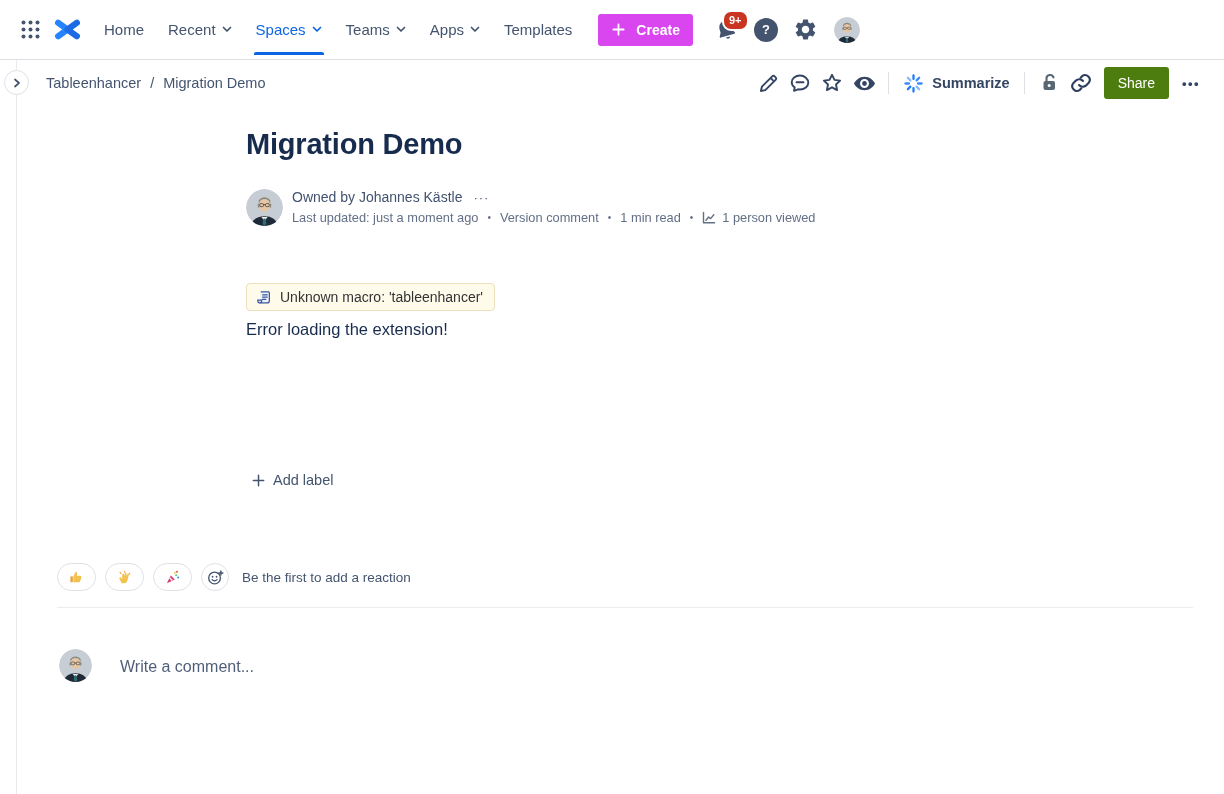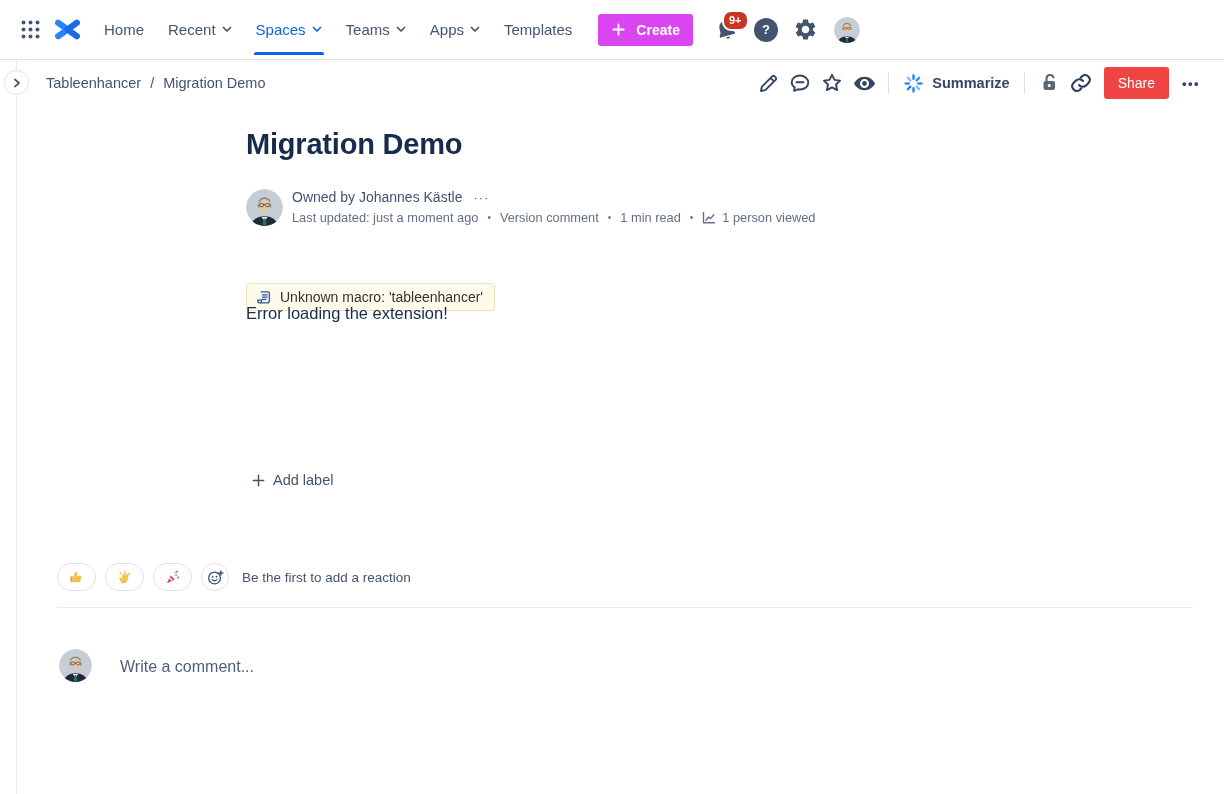--- a/index.html
+++ b/index.html
@@ -53,21 +53,21 @@
     background:#fff; border:1px solid #DFE1E6; display:flex; align-items:center;
     justify-content:center; cursor:pointer; z-index:2; padding:0; }
   .breadcrumbs { position:absolute; left:46px; top:67px; height:32px; display:flex;
     align-items:center; gap:9px; font-size:14.5px; color:#44546F; }
   .crumb { cursor:pointer; }
   .actions { position:absolute; right:16px; top:66px; height:34px; display:flex; align-items:center; }
   .action-icon { width:32px; height:32px; border-radius:3px; }
   .action-sep { width:1px; height:22px; background:#DCDFE4; margin:0 8px; }
   .summarize-btn { display:flex; align-items:center; gap:8px; padding:0 6px; height:32px;
     font-size:14.5px; font-weight:600; color:#344563; background:none; border:none; cursor:pointer; }
-  .share-btn { height:32px; background:#ef4444; color:#fff; border:none; border-radius:3px;
+  .share-btn { height:32px; background:#4d7c0f; color:#fff; border:none; border-radius:3px;
     font-size:14px; font-weight:500; padding:0 14px; margin:0 5px 0 7px; cursor:pointer; }
   .more-btn { width:34px; height:32px; font-size:13px; letter-spacing:1.5px; color:#344563;
     font-weight:700; }
 
   
   .page-title { position:absolute; left:246px; top:128px; margin:0; font-size:29px;
     font-weight:600; color:#172B4D; letter-spacing:-0.2px; }
   .byline-avatar { position:absolute; left:246px; top:189px; width:37px; height:37px;
     border-radius:50%; overflow:hidden; cursor:pointer; }
   .byline-avatar svg { display:block; }
@@ -77,21 +77,21 @@
     background:none; border:none; padding:0 2px; }
   .byline-2 { position:absolute; left:292px; top:210px; display:flex; align-items:center;
     gap:9px; font-size:12.8px; color:#626F86; }
   .byline-2 .sep { font-size:10px; }
   .viewed { display:flex; align-items:center; gap:6px; cursor:pointer; }
   .last-updated { cursor:pointer; }
 
   .macro-box { position:absolute; left:246px; top:283px; height:28px; display:inline-flex;
     align-items:center; gap:8px; padding:0 11px 0 8px; background:#FFFBEB;
     border:1px solid #EBDFBC; border-radius:4px; font-size:14px; color:#333; cursor:pointer; }
-  .error-text { position:absolute; left:246px; top:304px; margin:0; font-size:16.5px;
+  .error-text { position:absolute; left:246px; top:320px; margin:0; font-size:16.5px;
     font-weight:400; color:#172B4D; }
 
   .add-label { position:absolute; left:247px; top:470px; display:flex; align-items:center;
     gap:7px; background:none; border:none; cursor:pointer; font-size:14.5px; color:#44546F;
     padding:2px 4px; }
 
   .reactions { position:absolute; left:57px; top:563px; display:flex; align-items:center; }
   .reaction-pill { width:39px; height:28px; border:1px solid #DFE1E6; border-radius:16px;
     background:#fff; display:flex; align-items:center; justify-content:center; margin-right:9px;
     cursor:pointer; padding:0; }

